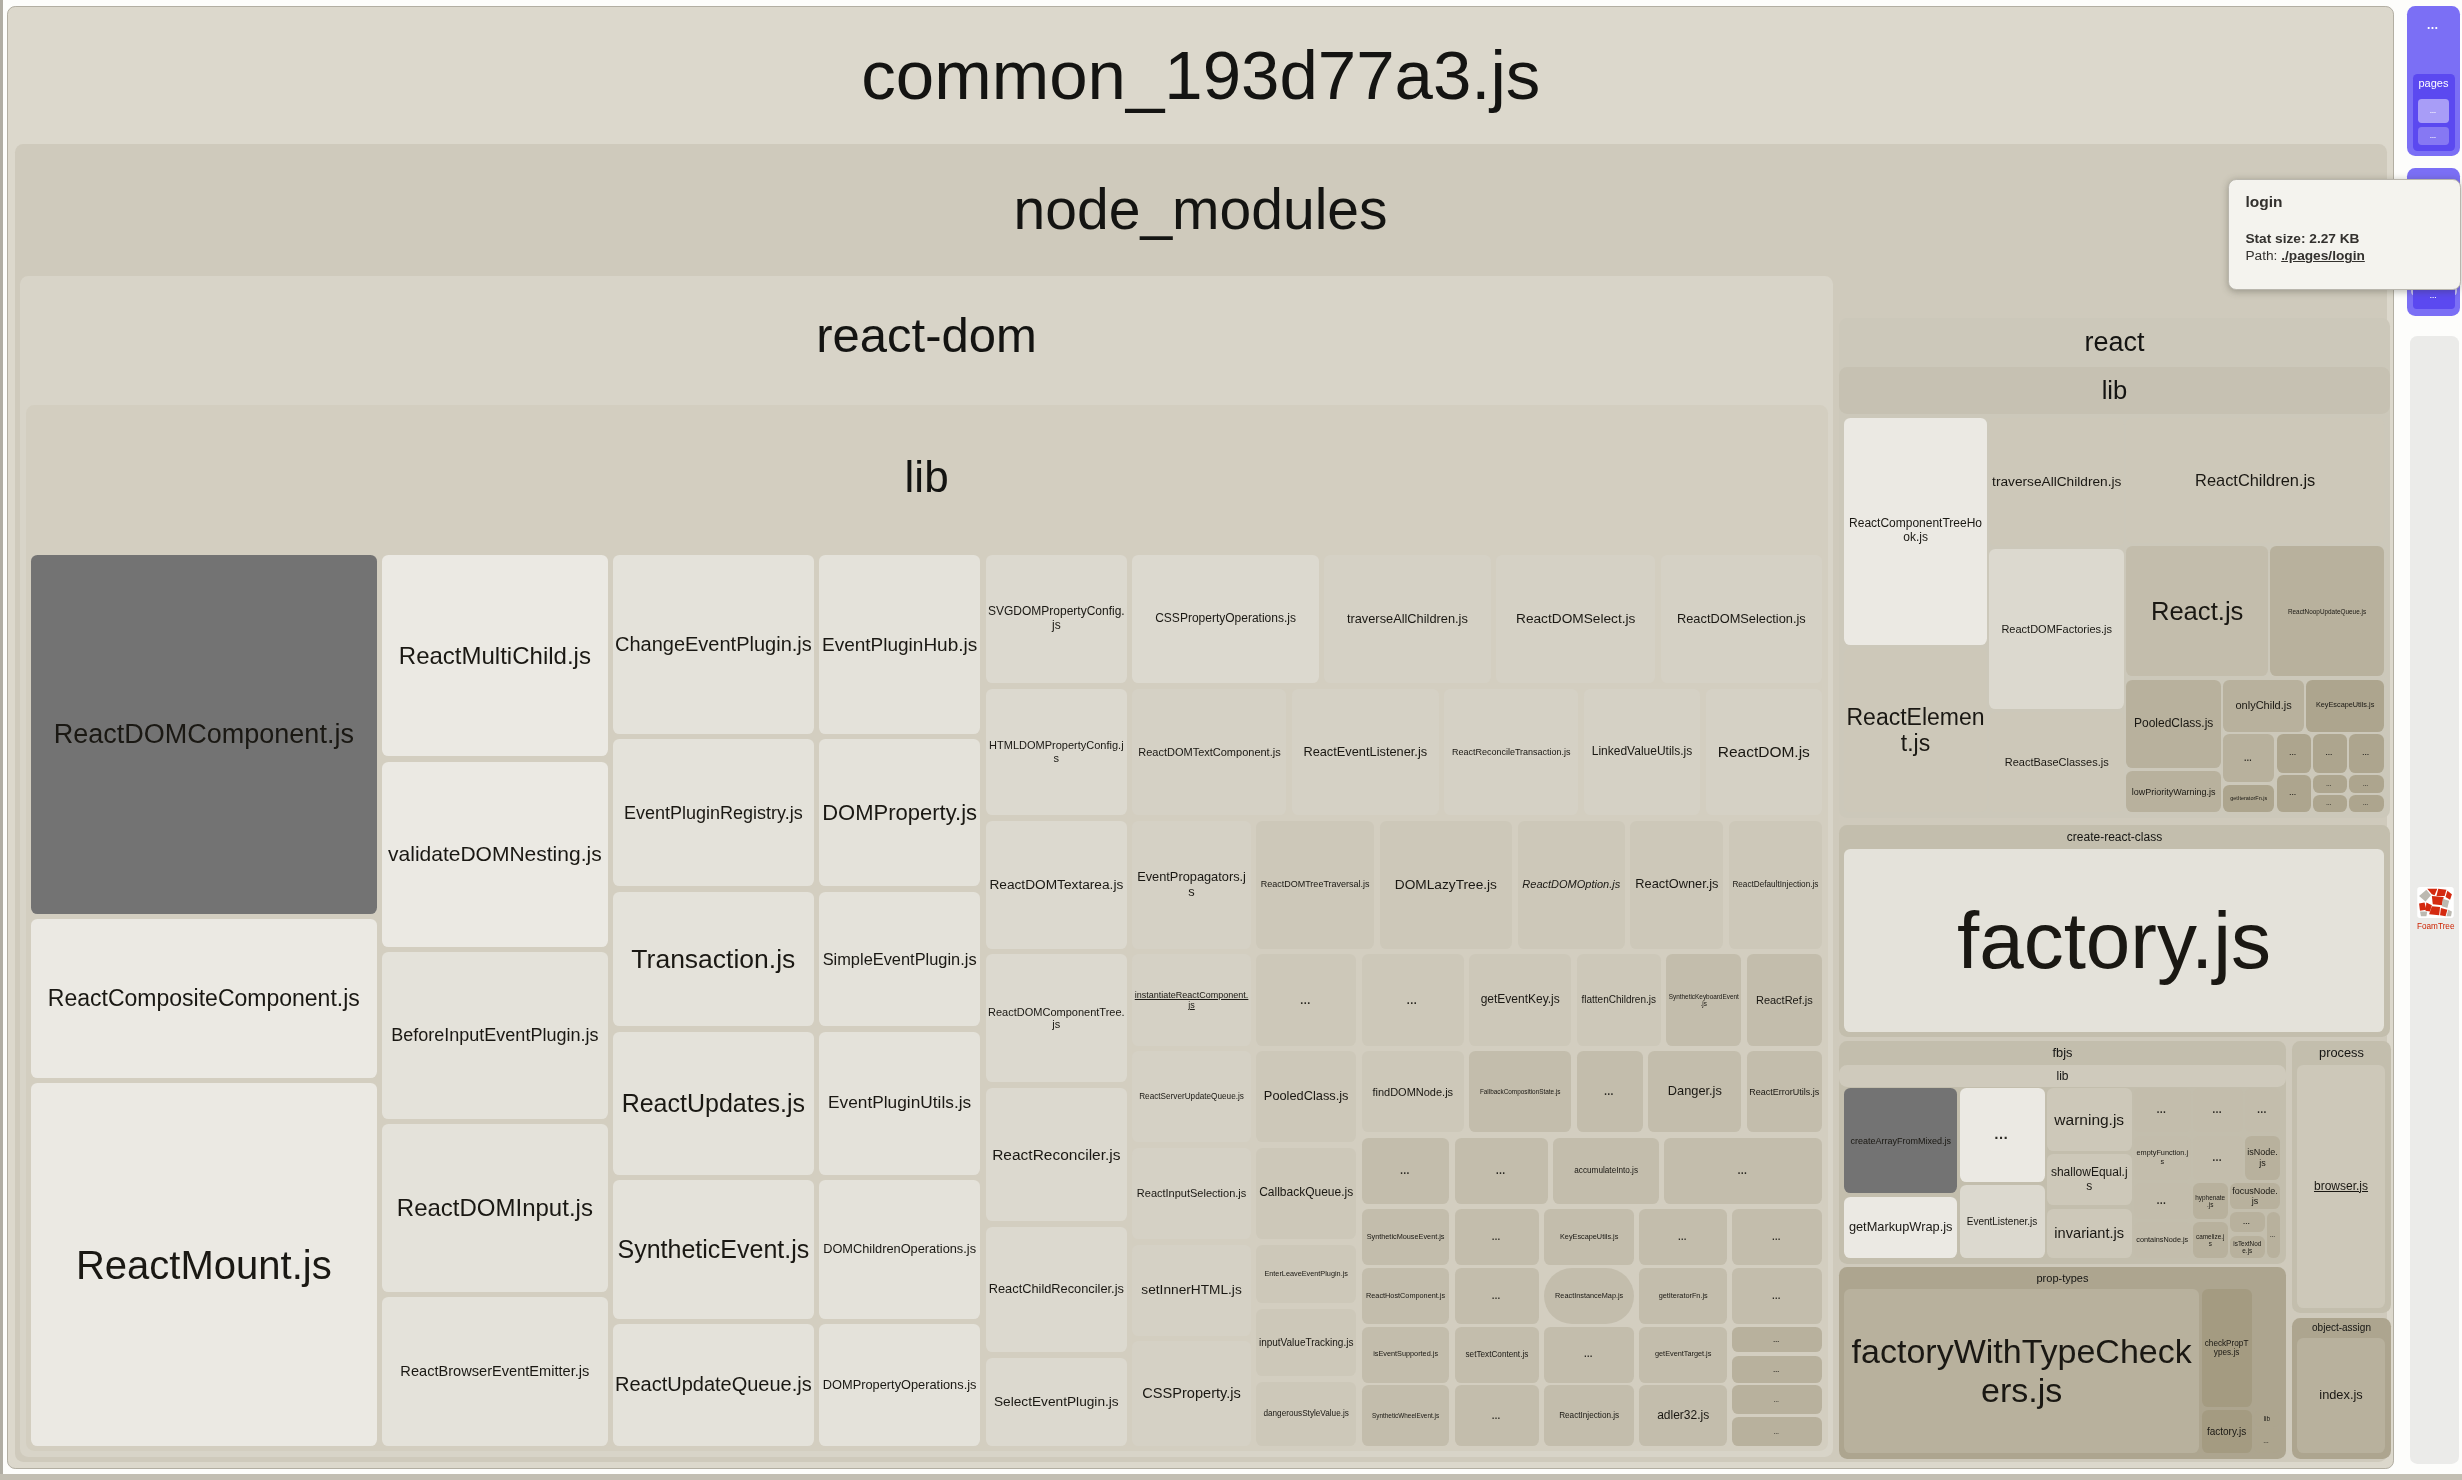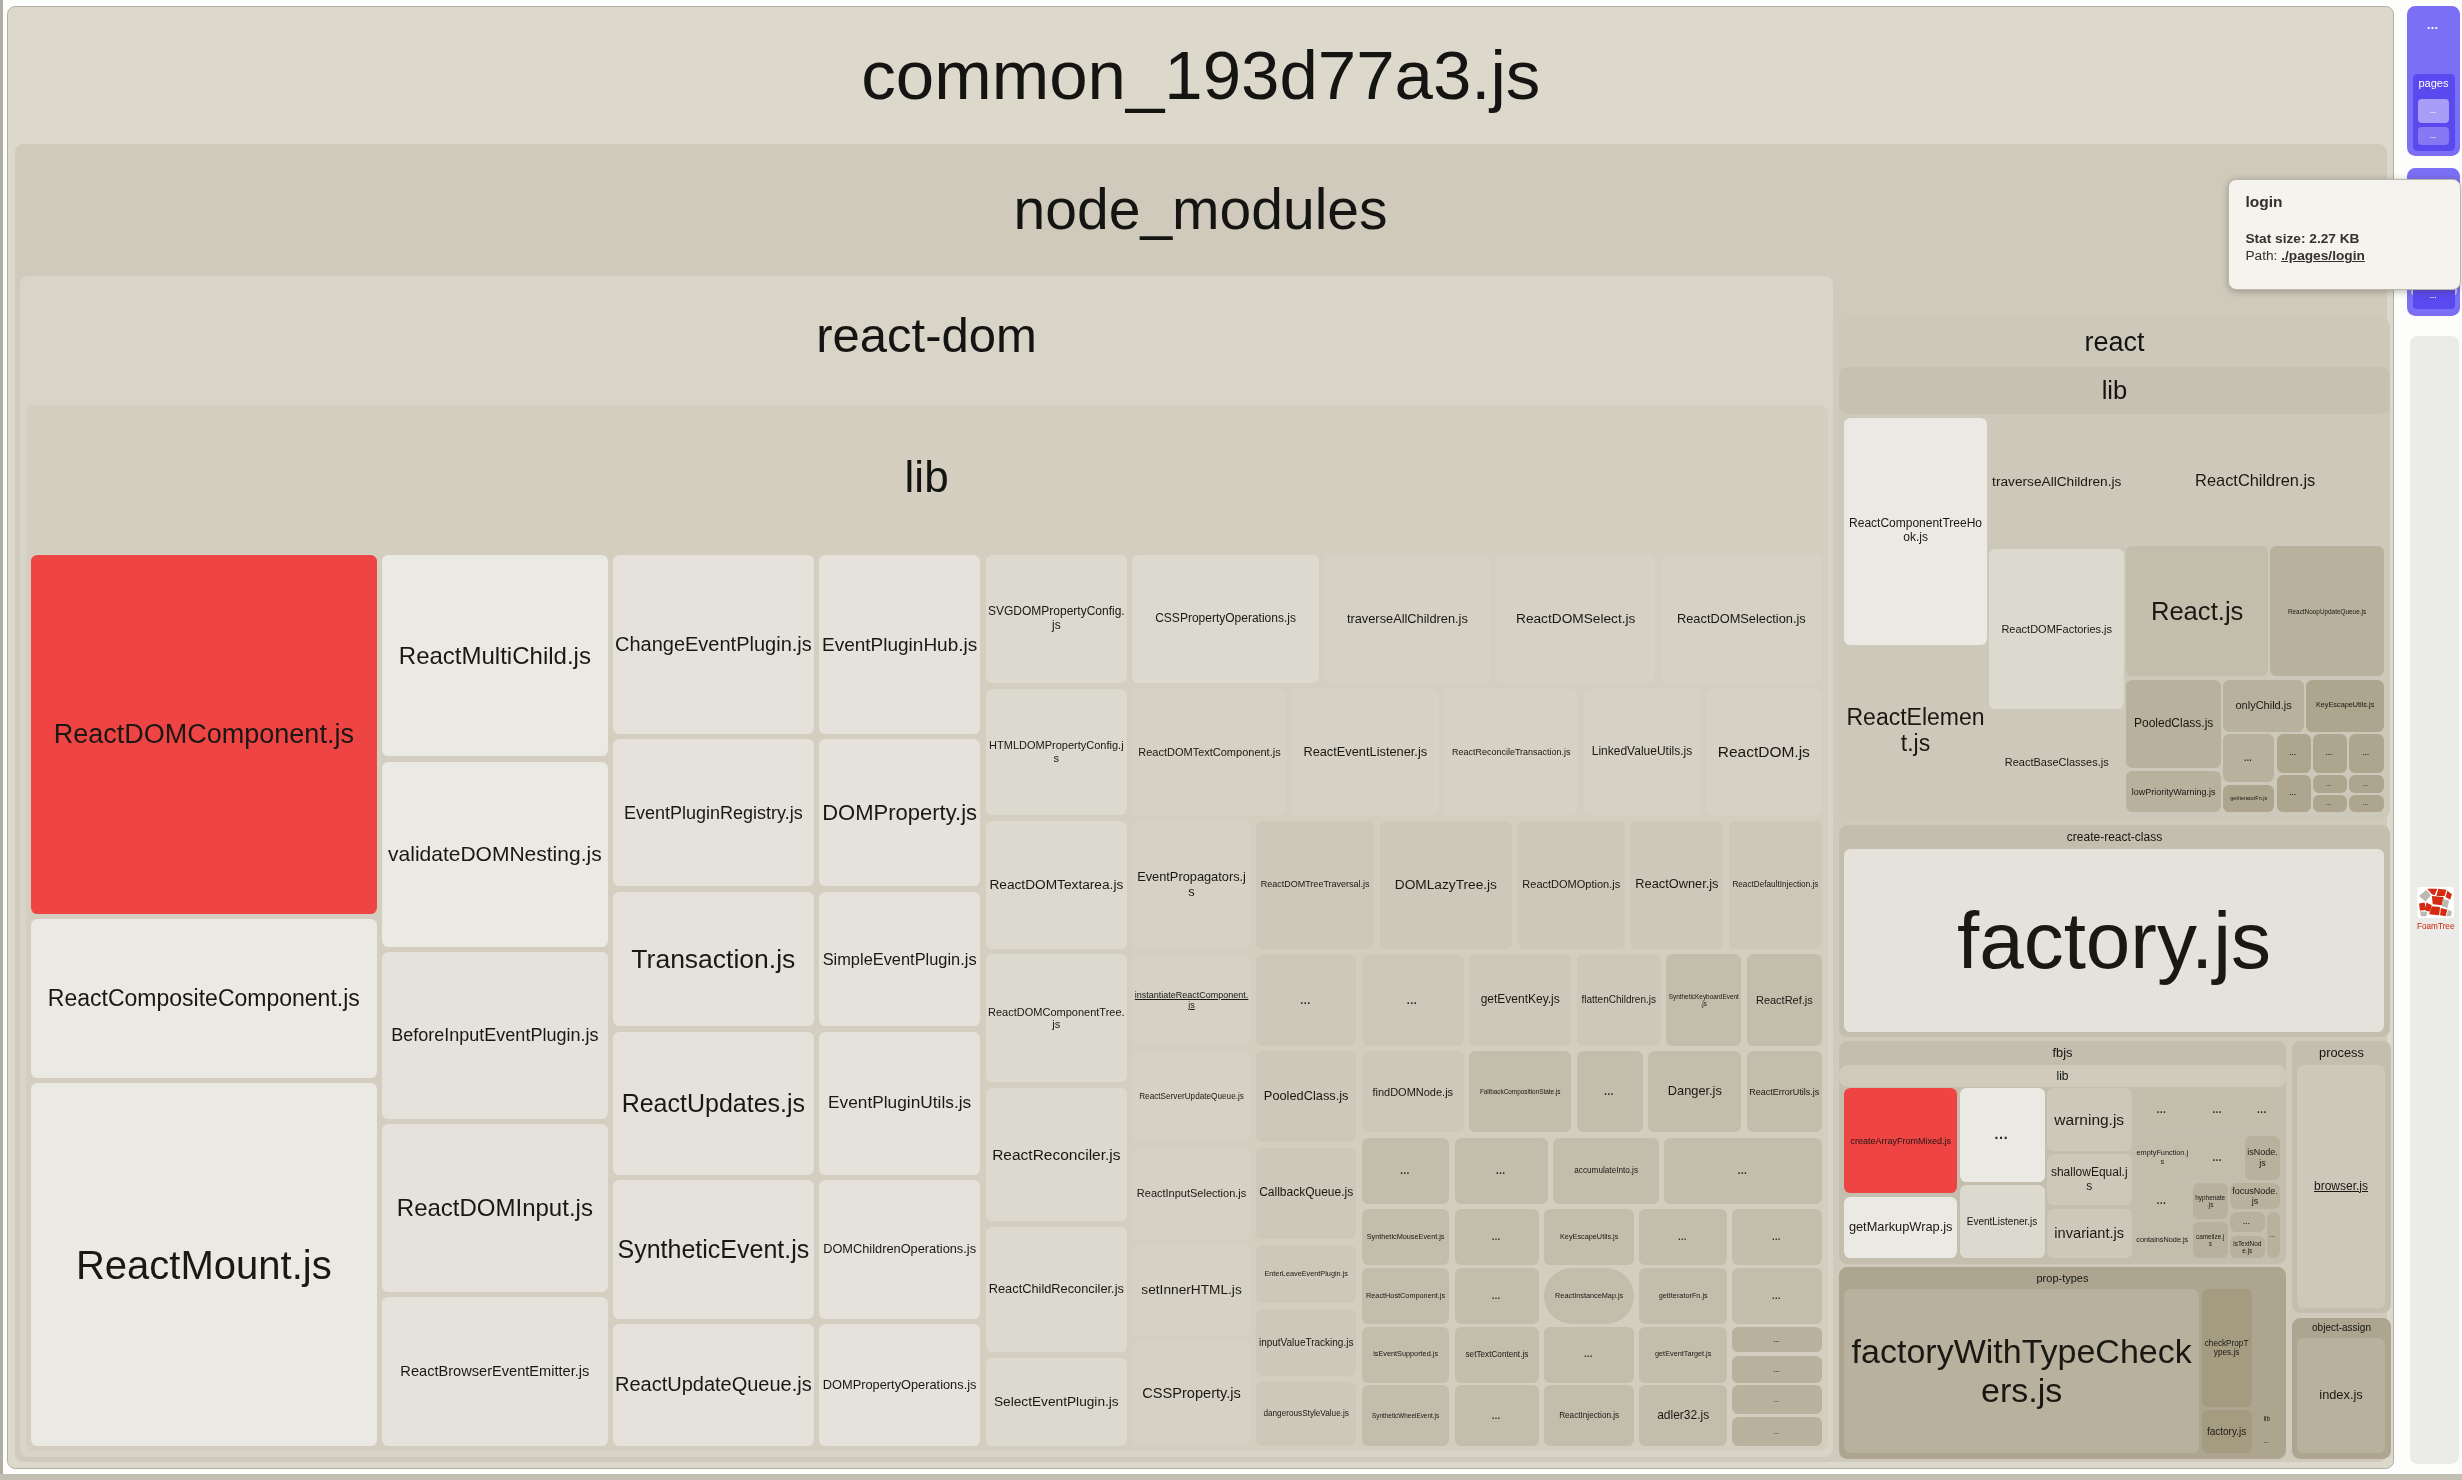--- a/index.html
+++ b/index.html
@@ -4,21 +4,21 @@
 <style>
   html,body{margin:0;padding:0;background:#ffffff;font-family:"Liberation Sans", sans-serif;}
   #stage{position:relative;width:2462px;height:1481px;background:#fdfdfb;overflow:hidden;}
   .grp{position:absolute;border-radius:8.2px;box-sizing:border-box;}
   .hd{width:100%;text-align:center;color:#141412;white-space:nowrap;overflow:hidden;}
   .tiles{position:absolute;}
   .tile{position:absolute;display:flex;align-items:center;justify-content:center;text-align:center;
         border-radius:6.4px;color:#1a1813;line-height:1.15;overflow:hidden;padding:1.8px;box-sizing:border-box;
         word-break:break-word;}
   .tile.dots{font-weight:bold;letter-spacing:1.8px;color:#2c2a24;}
-  .s0{background:#ef4444}.s1{background:#ebe9e3}.s2{background:#e4e2da}.s3{background:#dcd9cf}
+  .s0{background:#737373}.s1{background:#ebe9e3}.s2{background:#e4e2da}.s3{background:#dcd9cf}
   .s4{background:#d5d1c5}.s5{background:#cdc8b9}.s6{background:#c3bdac}.s7{background:#b8b19d}
   .s8{background:#ada58e}.s9{background:#a49b81}
   .edge{position:absolute;}
   .chunk{position:absolute;border-radius:8.2px;}
   .cdots{width:100%;text-align:center;color:#ffffff;font-weight:bold;letter-spacing:1.8px;}
   .tt{position:absolute;z-index:20;background:#f4f3ee;border:1.8px solid #b9b6ad;border-radius:8.2px;
       box-shadow:0 1.8px 7.3px rgba(60,60,50,0.35);padding:12.8px 16.4px;color:#33312e;box-sizing:border-box;}
   .tt .t1{font-size:15.5px;font-weight:bold;}
   .tt .t2{font-size:13.7px;font-weight:bold;margin-top:20px;}
   .tt .t3{font-size:13.7px;margin-top:2.7px;}
@@ -80,21 +80,21 @@
       <div class="tile s4" style="left: 81.8%; top: 0%; width: 8.9%; height: 14.4%; font-size: 13.7px;">ReactDOMSelect.js</div>
       <div class="tile s4" style="left: 91%; top: 0%; width: 9%; height: 14.4%; font-size: 12.8px;">ReactDOMSelection.js</div>
       <div class="tile s4" style="left: 61.5%; top: 15%; width: 8.6%; height: 14.2%; font-size: 11px;">ReactDOMTextComponent.js</div>
       <div class="tile s4" style="left: 70.4%; top: 15%; width: 8.2%; height: 14.2%; font-size: 12.8px;">ReactEventListener.js</div>
       <div class="tile s4" style="left: 78.9%; top: 15%; width: 7.5%; height: 14.2%; font-size: 9px;">ReactReconcileTransaction.js</div>
       <div class="tile s4" style="left: 86.7%; top: 15%; width: 6.5%; height: 14.2%; font-size: 12px;">LinkedValueUtils.js</div>
       <div class="tile s4" style="left: 93.5%; top: 15%; width: 6.5%; height: 14.2%; font-size: 15.5px;">ReactDOM.js</div>
       <div class="tile s4" style="left: 61.5%; top: 29.8%; width: 6.6%; height: 14.4%; font-size: 12.8px;">EventPropagators.js</div>
       <div class="tile s5" style="left: 68.4%; top: 29.8%; width: 6.6%; height: 14.4%; font-size: 9px;">ReactDOMTreeTraversal.js</div>
       <div class="tile s5" style="left: 75.3%; top: 29.8%; width: 7.4%; height: 14.4%; font-size: 13.7px;">DOMLazyTree.js</div>
-      <div class="tile s5" style="left: 83%; top: 29.8%; width: 6%; height: 14.4%; font-size: 11px;">ReactDOMOption.js</div>
+      <div class="tile s5" style="left: 83%; top: 29.8%; width: 6%; height: 14.4%; font-size: 11px; font-style: italic;">ReactDOMOption.js</div>
       <div class="tile s5" style="left: 89.3%; top: 29.8%; width: 5.2%; height: 14.4%; font-size: 12.8px;">ReactOwner.js</div>
       <div class="tile s5" style="left: 94.8%; top: 29.8%; width: 5.2%; height: 14.4%; font-size: 8.2px;">ReactDefaultInjection.js</div>
       <div class="tile s4" style="left: 61.5%; top: 44.8%; width: 6.6%; height: 10.3%; font-size: 9px; text-decoration: underline;">instantiateReactComponent.js</div>
       <div class="tile s4" style="left: 61.5%; top: 55.7%; width: 6.6%; height: 10.2%; font-size: 8.2px;">ReactServerUpdateQueue.js</div>
       <div class="tile s4" style="left: 61.5%; top: 66.5%; width: 6.6%; height: 10.3%; font-size: 11px;">ReactInputSelection.js</div>
       <div class="tile s4" style="left: 61.5%; top: 77.4%; width: 6.6%; height: 10.2%; font-size: 13.7px;">setInnerHTML.js</div>
       <div class="tile s4" style="left: 61.5%; top: 88.2%; width: 6.6%; height: 11.8%; font-size: 14.6px;">CSSProperty.js</div>
       <div class="tile s5 dots" style="left: 68.4%; top: 44.8%; width: 5.6%; height: 10.3%; font-size: 11px;">…</div>
       <div class="tile s5" style="left: 68.4%; top: 55.7%; width: 5.6%; height: 10.2%; font-size: 12.8px;">PooledClass.js</div>
       <div class="tile s5" style="left: 68.4%; top: 66.5%; width: 5.6%; height: 10.3%; font-size: 12px;">CallbackQueue.js</div>

